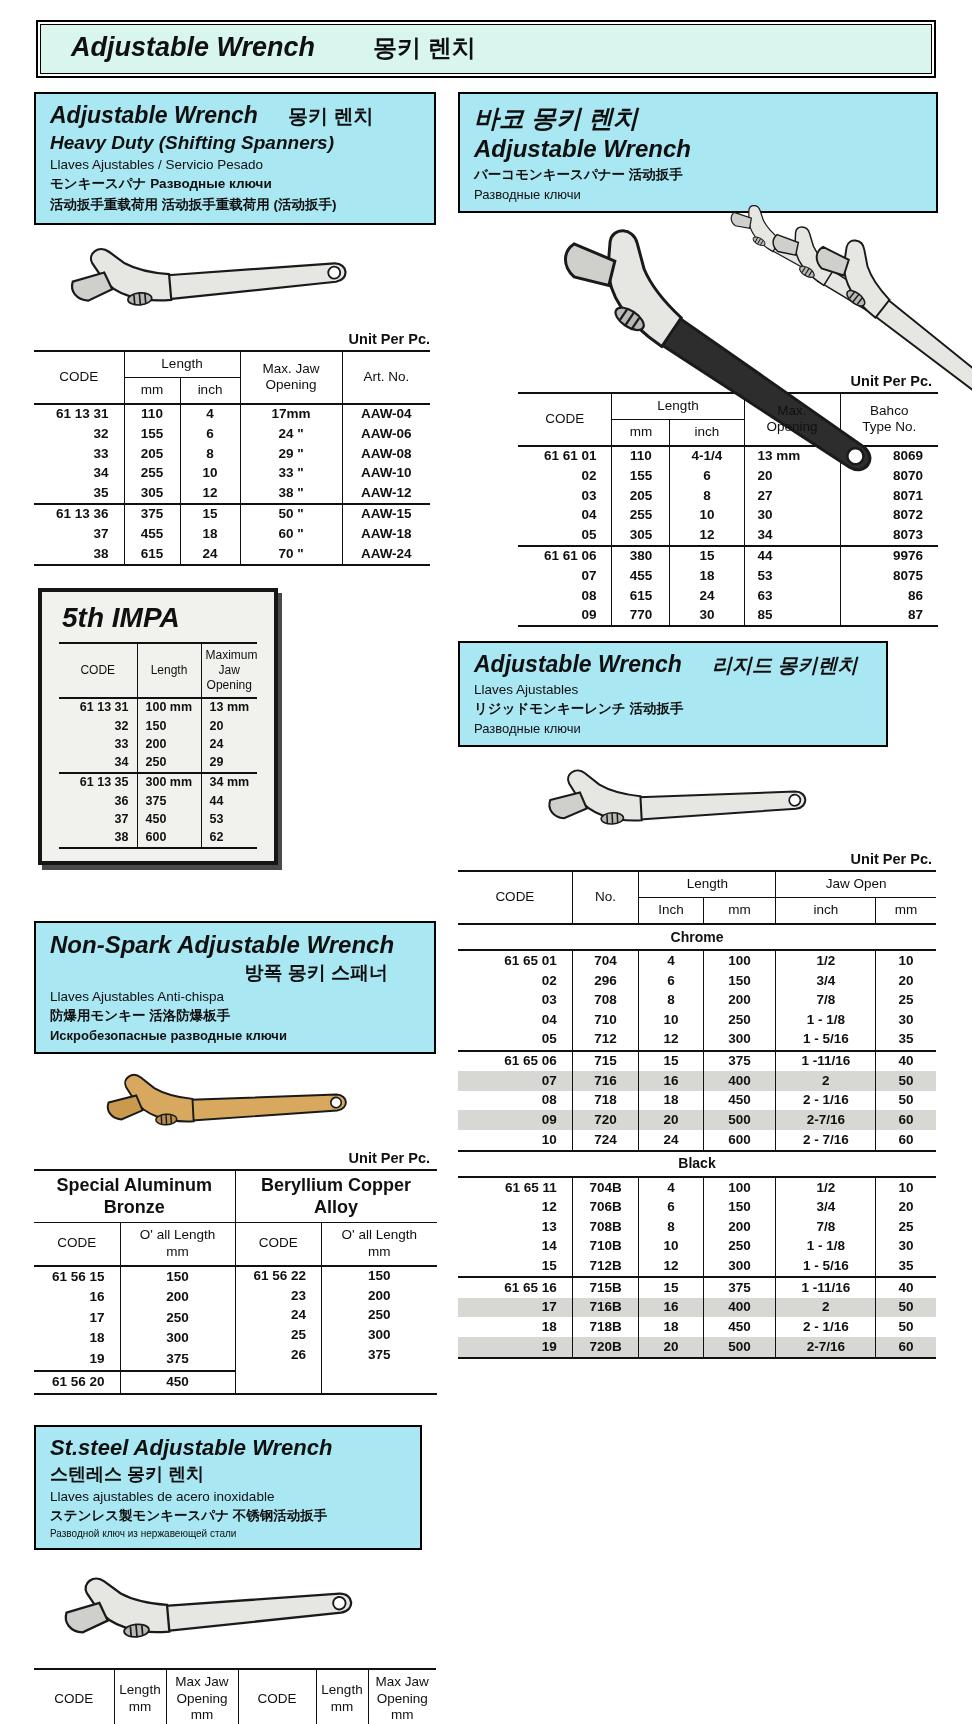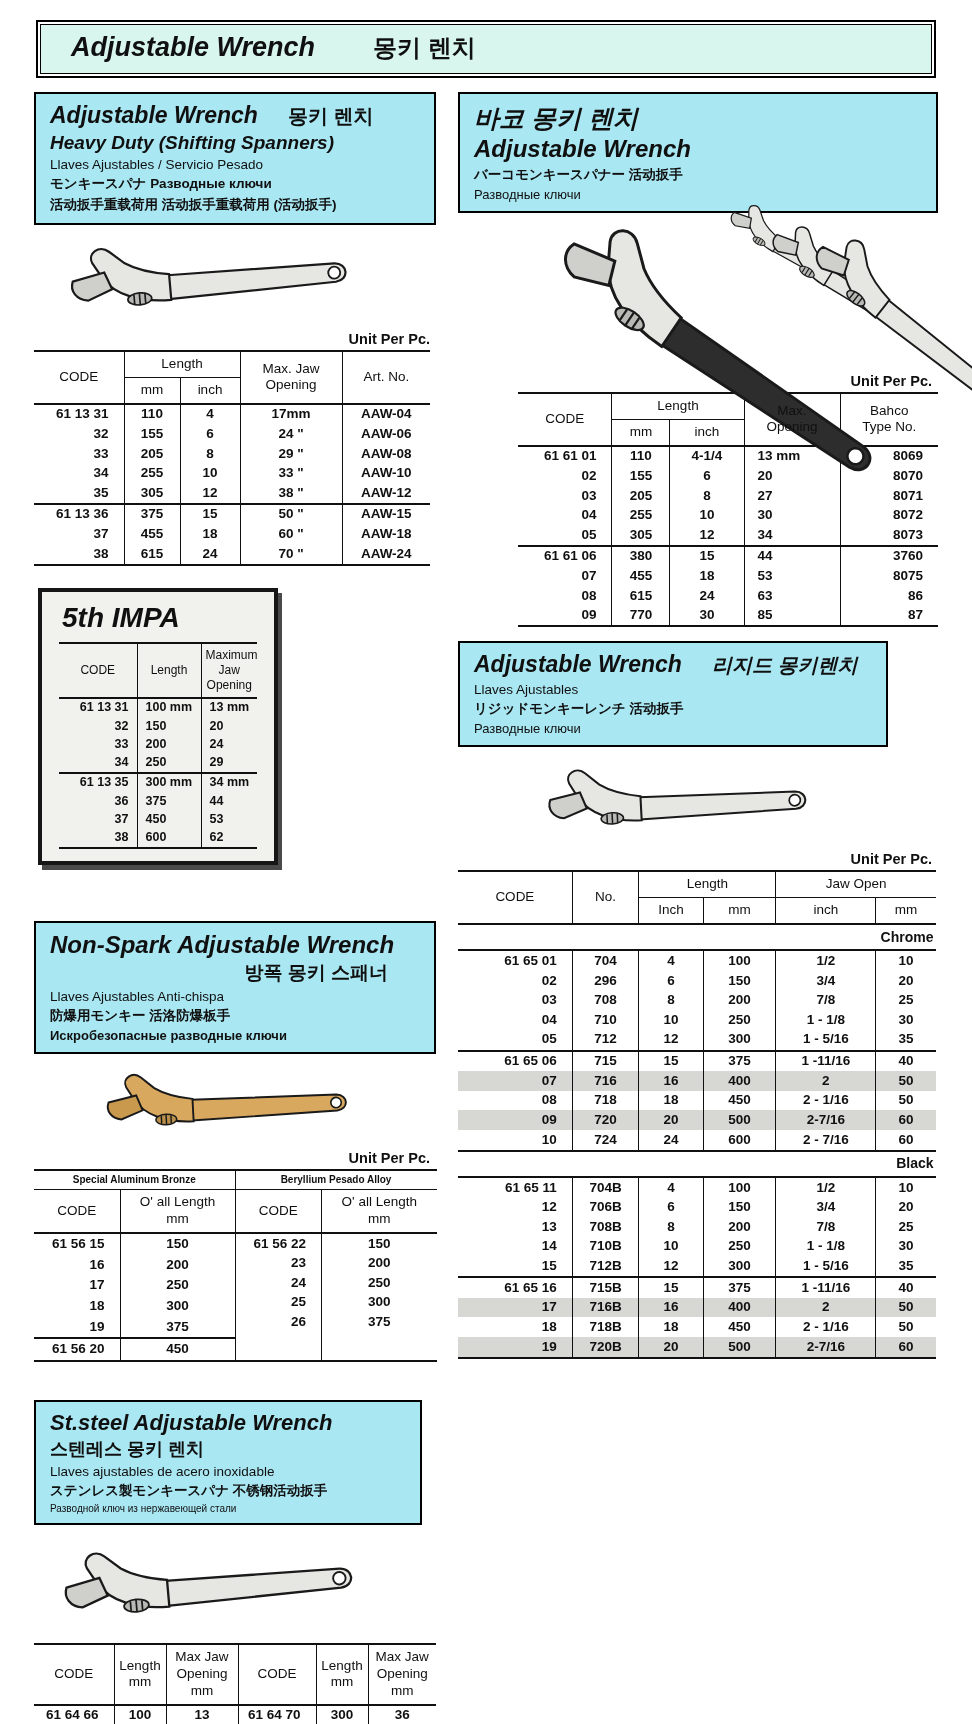--- a/index.html
+++ b/index.html
@@ -43,41 +43,41 @@
   table.cat { border-collapse:collapse; table-layout:fixed;
     border-top:2.2px solid #101010; border-bottom:2.2px solid #101010; }
   .cat th { font-weight:400; font-size:13.5px; text-align:center; white-space:pre-line;
     padding:4px 4px; line-height:1.25; }
   .cat thead th { border-bottom:2.2px solid #101010; }
   .cat td { font-weight:600; font-size:13.5px; padding:0.5px 5px; line-height:1.38; }
   .cat .cl { border-left:1.6px solid #101010; }
   .cat .sub { border-bottom:1.6px solid #101010; }
   .cat tr.gs td { border-top:2.2px solid #101010; }
   .cat tr.band td { border-top:2.2px solid #101010; border-bottom:2.2px solid #101010;
-    font-weight:700; text-align:right; padding:2.5px; font-size:14px; }
+    font-weight:700; text-align:center; padding:2.5px; font-size:14px; }
   .cat tr.hl td { background:var(--highlight-row-bg,#d7d7d3); font-weight:700; }
   .cat tr.filler td { height:27px; }
   .cat td.al-r { text-align:right; padding-right:15px; }
   .cat td.al-c { text-align:center; }
   .cat td.al-l { text-align:left; padding-left:13px; }
 
   
   .impa-box { width:216px; margin:22px 0 0 4px; background:var(--impa-bg,#f1f1ee);
     border:4px solid #161616; box-shadow:4px 5px 0 0 #4a4a4a; padding:6px 8px 12px 8px; }
   .impa-title { font-style:italic; font-weight:700; font-size:28px; margin:4px 0 8px 12px; }
   table.impa { width:198px; margin:0 auto; }
   .impa th { font-size:12px; }
   .impa td { font-size:12.5px; }
   .impa td.al-r { padding-right:8px; }
   .impa td.al-l { padding-left:8px; }
 
   
   .dualwrap { display:flex; margin-top:2px; }
   .dualL { border-right:1.6px solid #101010; }
-  .cat th.ttl { font-weight:700; font-size:10px; border-bottom:1.8px solid #101010; padding:3px; } .mt14{margin-top:14px;} .mt26{margin-top:38px;} .mt40{margin-top:56px;}
+  .cat th.ttl { font-weight:700; font-size:18px; border-bottom:1.8px solid #101010; padding:3px; } .mt14{margin-top:14px;} .mt26{margin-top:30px;} .mt40{margin-top:56px;}
 </style>
 </head>
 <body>
 
 <svg width="0" height="0" style="position:absolute">
   <defs>
     <symbol id="wrench" viewBox="0 0 340 100">
       <path fill="var(--metal,#e6e6e3)" stroke="#1a1a1a" stroke-width="2.4" d="M118,37 L300,40 C315,41 315,59 300,60 L118,63 C106,63 99,57 99,50 C99,43 106,37 118,37 Z"></path>
       <circle cx="299" cy="50" r="6.5" fill="#ffffff" stroke="#1a1a1a" stroke-width="2"></circle>
       <path fill="var(--metal,#e6e6e3)" stroke="#1a1a1a" stroke-width="2.4" d="M120,36 C101,33 85,28 73,20 L57,6 C47,-3 33,6 38,17 L47,33 C53,43 63,51 75,56 C89,62 104,64 120,64 Z"></path>
@@ -334,21 +334,21 @@
             </tr>
           </tbody>
     </table>
     <table class="cat" style="width:201px">
       <colgroup>
             <col style="width:86px">
             <col style="width:115px">
           </colgroup>
       <thead>
         <tr>
-              <th colspan="2" class="ttl">Beryllium Pesado Alloy</th>
+              <th colspan="2" class="ttl">Beryllium Copper Alloy</th>
             </tr>
         <tr>
           <th>CODE</th>
           <th class="cl">O' all Length
 mm</th>
         </tr>
       </thead>
       <tbody>
             <tr>
               <td class="al-r">61 56 22</td>
@@ -522,21 +522,21 @@
             <td class="cl al-c">305</td>
             <td class="cl al-c">12</td>
             <td class="cl al-l">34</td>
             <td class="cl al-r">8073</td>
           </tr>
           <tr class="gs">
             <td class="al-r">61 61 06</td>
             <td class="cl al-c">380</td>
             <td class="cl al-c">15</td>
             <td class="cl al-l">44</td>
-            <td class="cl al-r">3760</td>
+            <td class="cl al-r">9976</td>
           </tr>
           <tr>
             <td class="al-r">07</td>
             <td class="cl al-c">455</td>
             <td class="cl al-c">18</td>
             <td class="cl al-l">53</td>
             <td class="cl al-r">8075</td>
           </tr>
           <tr>
             <td class="al-r">08</td>

